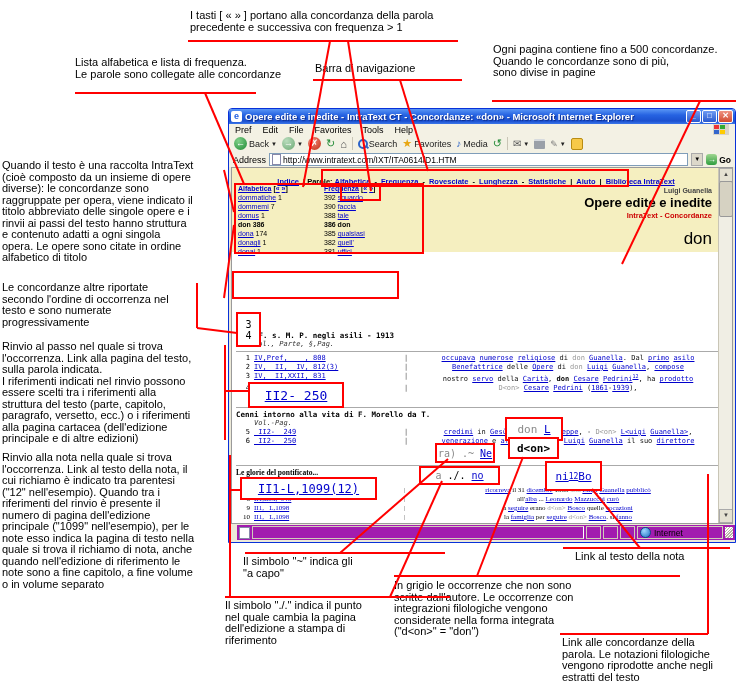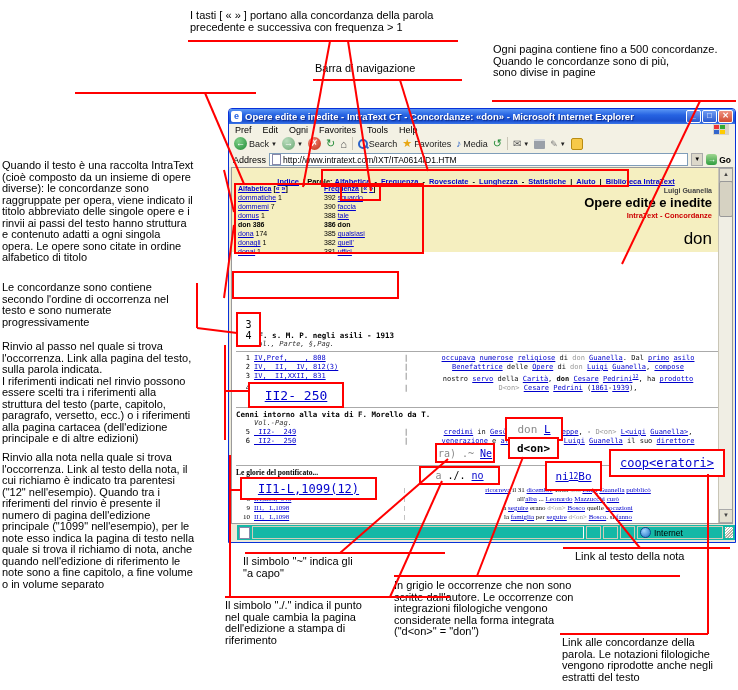--- a/index.html
+++ b/index.html
@@ -124,53 +124,55 @@
 
   
   .vscroll{position:absolute;right:0;top:0;width:13px;bottom:0;background:#f0eee4;
            border-left:1px solid #c9c5b6;}
   .sbtn{position:absolute;left:0;width:12px;height:12px;background:#e4e1d2;border:1px solid #aaa;
         font-size:6px;line-height:11px;text-align:center;color:#444;}
   .sthumb{position:absolute;left:0;top:13px;width:12px;height:34px;background:#d6d2c2;
           border:1px solid #999;border-radius:2px;}
 
   
-  .statusbar{position:absolute;left:8px;bottom:2px;right:0;height:15px;background:#14b8a6;
+  .statusbar{position:absolute;left:8px;bottom:2px;right:0;height:15px;background:#a21caf;
              display:flex;align-items:center;font-size:8.5px;gap:2px;padding:0 2px;}
   .st-doc{width:9px;height:10px;background:#fff;border:1px solid #88a;}
   .st-main{flex:1;height:11px;border:1px solid #d0ccba;border-right-color:#fff;}
   .st-seg{width:13px;height:11px;border:1px solid #d0ccba;}
   .st-inet{width:80px;height:11px;border:1px solid #d0ccba;display:flex;align-items:center;gap:3px;padding:0 2px;}
   .globe{width:9px;height:9px;border-radius:50%;background:radial-gradient(circle at 35% 30%,#9fd6ff,#1c6fc4);
          border:1px solid #0a4a8a;}
   .grip{width:8px;height:11px;background:repeating-linear-gradient(135deg,#fff 0 1px,#b8b4a4 1px 2px);}
 
   svg.redlines{position:absolute;left:0;top:0;pointer-events:none;}
 </style>
 </head>
 <body>
 
 <div id="canvas">
 
   <div class="ann ann-keys">I tasti [ « » ] portano alla concordanza della parola
 precedente e successiva con frequenza &gt; 1</div>
+  <div class="ann ann-lists">Lista alfabetica e lista di frequenza.
+Le parole sono collegate alle concordanze</div>
   <div class="ann ann-navbar">Barra di navigazione</div>
   <div class="ann ann-pages">Ogni pagina contiene fino a 500 concordanze.
 Quando le concordanze sono di più,
 sono divise in pagine</div>
   <div class="ann ann-collection">Quando il testo è una raccolta IntraText
 (cioè composto da un insieme di opere
 diverse): le concordanze sono
 raggruppate per opera, viene indicato il
 titolo abbreviato delle singole opere e i
 rinvii ai passi del testo hanno struttura
 e contenuto adatti a ogni singola
 opera. Le opere sono citate in ordine
 alfabetico di titolo</div>
-  <div class="ann ann-order">Le concordanze sono contiene
+  <div class="ann ann-order">Le concordanze altre riportate
 secondo l'ordine di occorrenza nel
 testo e sono numerate
 progressivamente</div>
   <div class="ann ann-reference">Rinvio al passo nel quale si trova
 l'occorrenza. Link alla pagina del testo,
 sulla parola indicata.
 I riferimenti indicati nel rinvio possono
 essere scelti tra i riferimenti alla
 struttura del testo (parte, capitolo,
 paragrafo, versetto, ecc.) o i riferimenti
@@ -209,21 +211,21 @@
     <div class="titlebar">
       <span class="ie-ico">e</span>
       <span class="tb-title">Opere edite e inedite - IntraText CT - Concordanze: «don» - Microsoft Internet Explorer</span>
       <span class="winbtn">_</span>
       <span class="winbtn">□</span>
       <span class="winbtn close">✕</span>
     </div>
     <div class="menubar" id="menubar">
       <span class="menuitem">Pref</span>
         <span class="menuitem">Edit</span>
-        <span class="menuitem">Ogni</span>
+        <span class="menuitem">File</span>
         <span class="menuitem">Favorites</span>
         <span class="menuitem">Tools</span>
         <span class="menuitem">Help</span>
         <span class="menuflag">
         <i style="background:#e33"></i>
           <i style="background:#3a3"></i>
           <i style="background:#36c"></i>
           <i style="background:#fc0"></i>
       </span>
     </div>
@@ -394,23 +396,20 @@
   </div>
   <div class="callout" style="left:505px;top:417px;width:54px;height:20px;font-size:11px;">
     <span class="co-gray">don </span><a class="co-link">L</a>
   </div>
   <div class="callout" style="left:508px;top:437px;width:47px;height:18px;font-size:11px;">
     <span class="co-bold">d&lt;on&gt;</span>
   </div>
   <div class="callout" style="left:545px;top:461px;width:53px;height:26px;font-size:11px;">
     <a class="co-link">ni</a><a class="co-sup">12</a><a class="co-link">Bo</a>
   </div>
-  <div class="callout" style="left:609px;top:449px;width:112px;height:24px;font-size:12px;">
-    <a class="co-link">coop&lt;eratori&gt;</a>
-  </div>
 
   <svg class="redlines" width="738" height="690" viewBox="0 0 738 690">
     <g stroke="#f00" stroke-width="2" fill="none">
       <line x1="188" y1="41" x2="458" y2="41"></line>
       <line x1="330" y1="41" x2="303" y2="187"></line>
       <line x1="348" y1="41" x2="371" y2="191"></line>
       <line x1="75" y1="93" x2="256" y2="93"></line>
       <line x1="205" y1="93" x2="244" y2="184"></line>
       <line x1="313" y1="80" x2="462" y2="80"></line>
       <line x1="400" y1="80" x2="428" y2="171"></line>

